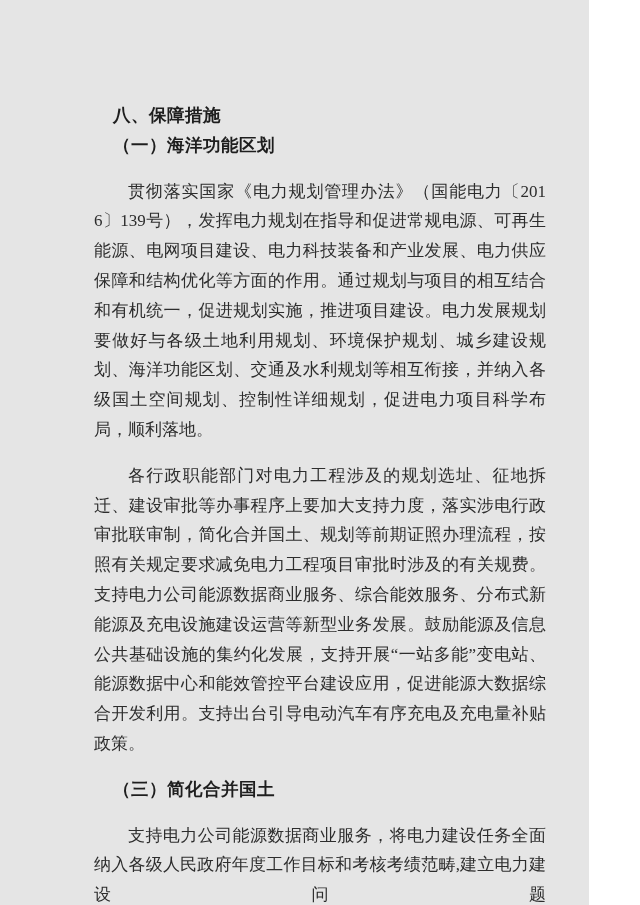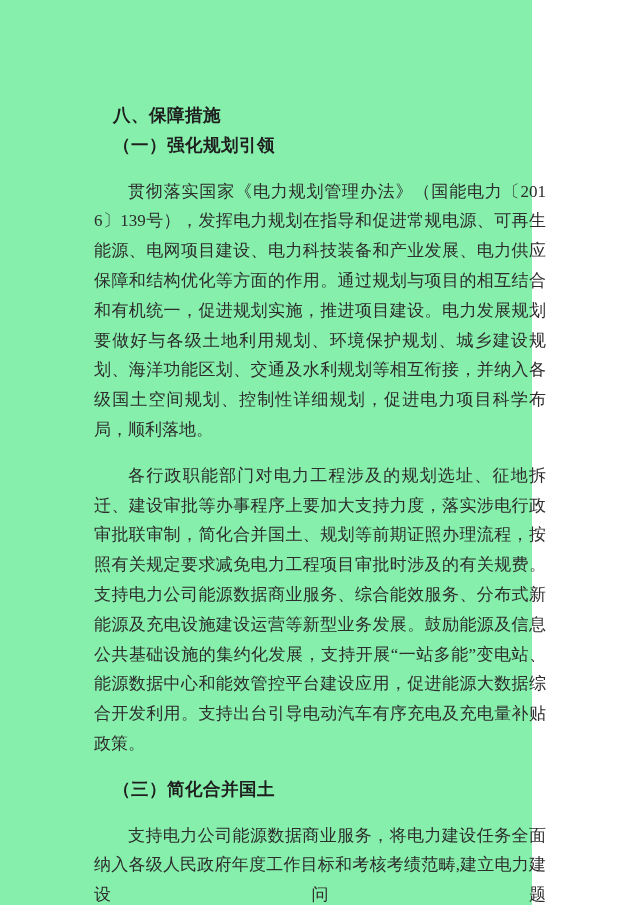--- a/index.html
+++ b/index.html
@@ -5,23 +5,23 @@
   html, body {
     margin: 0;
     padding: 0;
     width: 640px;
     height: 905px;
     overflow: hidden;
     background: #ffffff;
   }
   .page {
     position: relative;
-    width: 532px;
+    width: 589px;
     height: 905px;
-    background: #86efac;
+    background: #e5e5e5;
   }
   .content {
     position: absolute;
     left: 78px;
     top: 101px;
     width: 484px;
   }
   .section-title {
     margin: 0;
     font-family: "Liberation Sans", "DejaVu Sans", sans-serif;
@@ -69,21 +69,21 @@
   }
 </style>
 </head>
 <body>
 
 <div class="page">
   <div class="content">
 
     <h1 class="section-title">八、保障措施</h1>
 
-    <h2 class="subsection-title">（一）强化规划引领</h2>
+    <h2 class="subsection-title">（一）海洋功能区划</h2>
     <p class="body-para">贯彻落实国家《电力规划管理办法》（国能电力〔2016〕139号），发挥电力规划在指导和促进常规电源、可再生能源、电网项目建设、电力科技装备和产业发展、电力供应保障和结构优化等方面的作用。通过规划与项目的相互结合和有机统一，促进规划实施，推进项目建设。电力发展规划要做好与各级土地利用规划、环境保护规划、城乡建设规划、海洋功能区划、交通及水利规划等相互衔接，并纳入各级国土空间规划、控制性详细规划，促进电力项目科学布局，顺利落地。</p>
 
     <p class="body-para">各行政职能部门对电力工程涉及的规划选址、征地拆迁、建设审批等办事程序上要加大支持力度，落实涉电行政审批联审制，简化合并国土、规划等前期证照办理流程，按照有关规定要求减免电力工程项目审批时涉及的有关规费。支持电力公司能源数据商业服务、综合能效服务、分布式新能源及充电设施建设运营等新型业务发展。鼓励能源及信息公共基础设施的集约化发展，支持开展“一站多能”变电站、能源数据中心和能效管控平台建设应用，促进能源大数据综合开发利用。支持出台引导电动汽车有序充电及充电量补贴政策。</p>
 
     <h2 class="subsection-title">（三）简化合并国土</h2>
     <p class="body-para continues">支持电力公司能源数据商业服务，将电力建设任务全面纳入各级人民政府年度工作目标和考核考绩范畴,建立电力建设问题</p>
 
   </div>
 
 </div>

